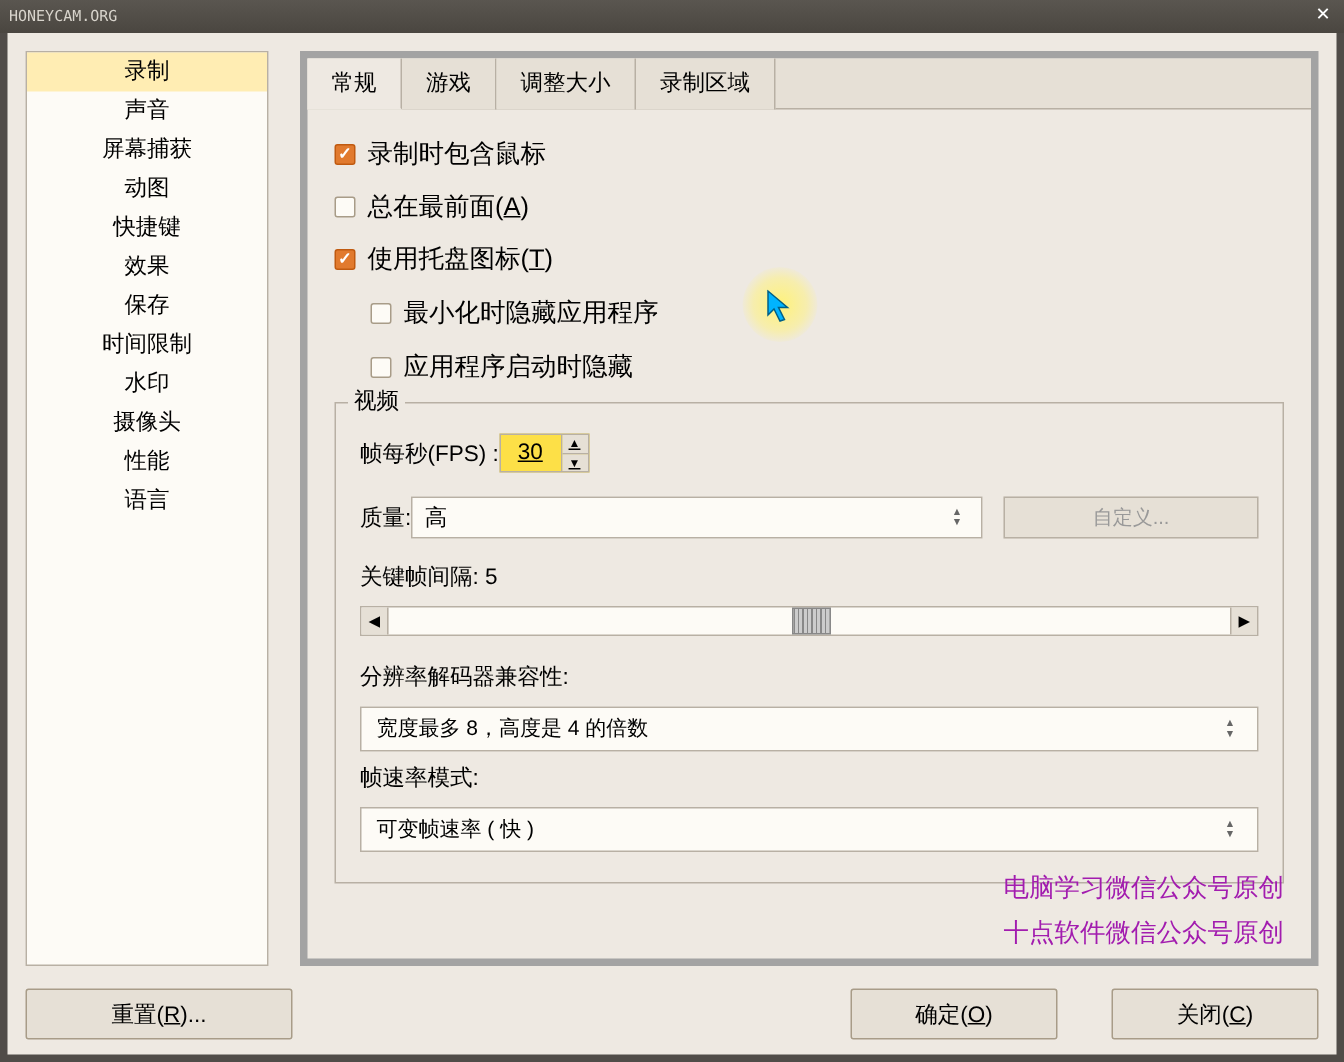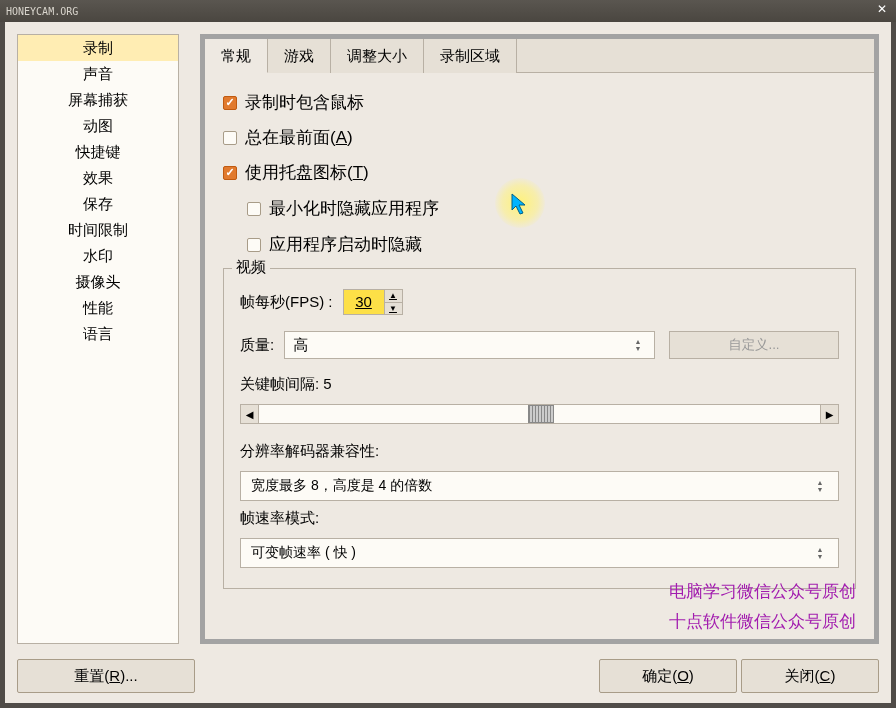--- a/index.html
+++ b/index.html
@@ -18,21 +18,21 @@
 .tab.active { background: #eee9e2; border-bottom: 1px solid #eee9e2; margin-bottom: -1px; position: relative; }
 .tab-body { padding: 18px 18px 8px 18px; position: relative; height: calc(100% - 34px); }
 .check-row { display: flex; align-items: center; margin-bottom: 12px; font-size: 17px; }
 .check-row.indent { margin-left: 24px; margin-top: 13px; }
 .chk { width: 14px; height: 14px; border: 1px solid #a89c88; border-radius: 2px; background: #fdfbf6; margin-right: 8px; display: inline-flex; align-items: center; justify-content: center; cursor: pointer; }
 .chk.checked { background: #e17a2e; border-color: #c05a10; }
 .chk.checked::after { content: "✓"; color: #fff; font-size: 11px; font-weight: bold; }
 .fieldset { border: 1px solid #b8b0a4; margin-top: 6px; padding: 20px 16px 14px 16px; position: relative; }
 .legend { position: absolute; top: -11px; left: 8px; background: #eee9e2; padding: 0 4px; font-size: 15px; }
 .row { display: flex; align-items: center; margin-bottom: 16px; font-size: 15px; }
-.lbl { margin-right: 10px; }
+.lbl { }
 .spin { display: inline-flex; border: 1px solid #b8b0a4; background: #fde047; height: 26px; text-decoration: underline; }
 .spin-val { width: 40px; text-align: center; line-height: 24px; }
 .spin-btns { width: 18px; display: flex; flex-direction: column; border-left: 1px solid #b8b0a4; }
 .spin-btns div { flex: 1; font-size: 8px; text-align: center; line-height: 11px; cursor: pointer; background: #e6e0d6; }
 .spin-btns div:first-child { border-bottom: 1px solid #b8b0a4; }
 .selectbox { flex: 1; height: 28px; border: 1px solid #b8b0a4; background: #fdfbf6; display: flex; align-items: center; padding: 0 8px; cursor: pointer; }
 .selectbox .seltext { flex: 1; }
 .selectbox .selarr { width: 16px; display: flex; flex-direction: column; gap: 1px; align-items: center; }
 .selectbox .selarr span { font-size: 7px; line-height: 6px; color: #666; }
 .btn-custom { width: 170px; height: 28px; margin-left: 14px; border: 1px solid #b8b0a4; background: #e6e0d6; color: #999; cursor: pointer; }
@@ -46,21 +46,21 @@
 .wide-select .selarr { width: 16px; display: flex; flex-direction: column; gap: 1px; align-items: center; }
 .wide-select .selarr span { font-size: 7px; line-height: 6px; color: #666; }
 .highlight-circle { position: absolute; left: 290px; top: 105px; width: 50px; height: 50px; border-radius: 50%; background: radial-gradient(circle, #fff27a 0%, rgba(255,242,122,0.5) 50%, rgba(255,242,122,0) 75%); pointer-events: none; }
 .cursor-arrow { position: absolute; left: 306px; top: 120px; pointer-events: none; }
 .red-text { color: #a21caf; font-size: 17px; font-weight: 500; line-height: 30px; }
 .red-block { position: absolute; right: 18px; bottom: 2px; text-align: left; }
 .footer { position: absolute; left: 12px; right: 12px; bottom: 10px; height: 34px; display: flex; }
 .btn-footer { height: 34px; border: 1px solid #a89c88; background: #e6e0d6; font-size: 15px; cursor: pointer; border-radius: 2px; }
 .btn-reset { width: 178px; }
 .spacer { flex: 1; }
-.btn-ok { width: 138px; margin-right: 4px; }
+.btn-ok { width: 138px; margin-right: 36px; }
 .btn-close-f { width: 138px; }
 .underline { text-decoration: underline; }
 </style>
 </head>
 <body>
 
 <div class="window">
   <div class="titlebar">
     <span class="watermark">HONEYCAM.ORG</span>
     <div class="close-btn">✕</div>

